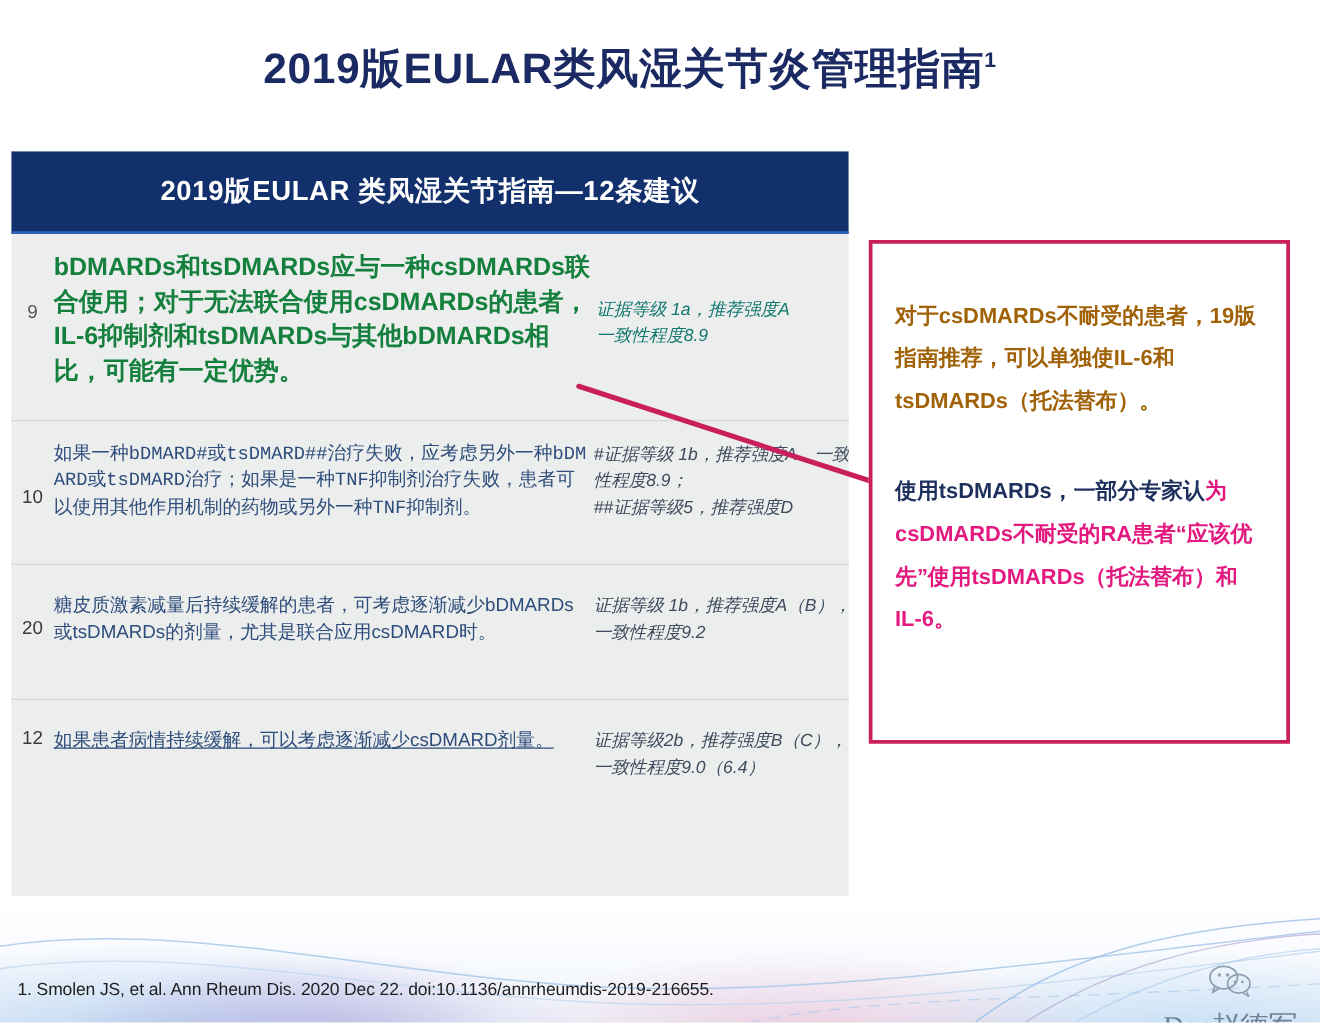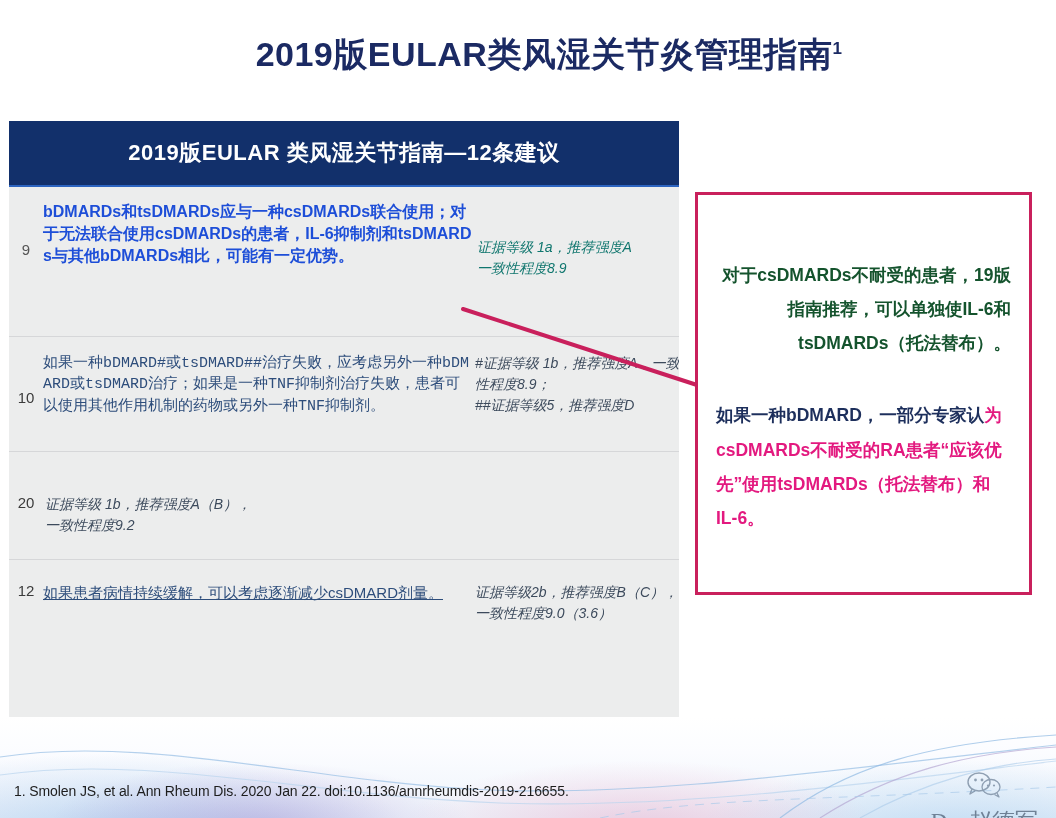--- a/index.html
+++ b/index.html
@@ -9,21 +9,20 @@
     font-family:"Liberation Sans","DejaVu Sans",sans-serif;
   }
 
   
   #slide-title{
     position:absolute;left:0;top:32px;width:1008px;
     text-align:center;
     font-size:34px;font-weight:bold;letter-spacing:.5px;
     color:#1b2a63;
     white-space:nowrap;
-    margin-left:45px;
   }
   #slide-title sup{font-size:17px;vertical-align:super;font-weight:bold;}
 
   
   #rec-table{
     position:absolute;left:9px;top:121px;width:670px;height:692px;
     background:#eceded;overflow:hidden;
   }
   #rec-table-header{
     height:66px;background:#12306b;
@@ -56,34 +55,34 @@
   .rec-evid{
     flex:none;font-style:italic;font-size:14px;line-height:1.5;
     color:#3c4a5c;white-space:pre-wrap;
     margin-left:2px;
   }
 
   
   #row-9{height:150px;padding-top:14px;}
   #row-9 .rec-no{margin-top:40px;font-size:15px;color:#555;}
   #row-9 .rec-text{
-    color:#1d4ed8;font-weight:bold;font-size:16px;line-height:1.38;
+    color:#15803d;font-weight:bold;font-size:20px;line-height:1.38;
     width:432px;flex:none;
   }
   #row-9 .rec-evid{width:215px;margin-top:36px;color:#0f766e;}
 
   #row-10{height:115px;padding-top:16px;}
   #row-10 .rec-no{margin-top:36px;}
   #row-10 .rec-text{width:430px;flex:none;font-family:Liberation Mono, monospace;}
   #row-10 .rec-evid{width:215px;}
 
   #row-11{height:108px;padding-top:22px;}
   #row-11 .rec-no{margin-top:20px;}
   #row-11 .rec-text{width:430px;flex:none;}
-  #row-11 .rec-evid{width:215px;margin-top:20px;}
+  #row-11 .rec-evid{width:215px;margin-top:0;}
 
   #row-12{height:110px;padding-top:22px;}
   #row-12 .rec-no{}
   #row-12 .rec-text{width:430px;flex:none;text-decoration:underline;}
   #row-12 .rec-evid{width:215px;}
 
   
   #connector{
     position:absolute;left:455px;top:295px;width:250px;height:100px;
     pointer-events:none;
@@ -92,21 +91,21 @@
   
   #callout{
     position:absolute;left:695px;top:192px;width:337px;height:403px;
     border:3px solid #c9205c;background:#ffffff;
     box-sizing:border-box;padding:40px 18px 0 18px;
   }
   .callout-para{
     font-size:17.5px;font-weight:bold;line-height:1.95;
     margin:0;
   }
-  #callout-para-1{color:#14532d;margin-top:23px;text-align:right;}
+  #callout-para-1{color:#a16207;margin-top:0;}
   #callout-para-2{margin-top:38px;}
   #callout-para-2 .navy{color:#1d2f5c;}
   #callout-para-2 .magenta{color:#e3197f;}
 
   
   #bottom-band{
     position:absolute;left:0;top:717px;width:1056px;height:101px;
     overflow:hidden;
     background:
       radial-gradient(ellipse 300px 90px at 260px 108px, rgba(150,120,200,.38), rgba(150,120,200,0) 70%),
@@ -159,57 +158,58 @@
     <div class="rec-body">
       <div class="rec-text">如果一种bDMARD#或tsDMARD##治疗失败，应考虑另外一种bDMARD或tsDMARD治疗；如果是一种TNF抑制剂治疗失败，患者可以使用其他作用机制的药物或另外一种TNF抑制剂。</div>
       <div class="rec-evid">#证据等级 1b，推荐强度A，一致性程度8.9；
 ##证据等级5，推荐强度D</div>
     </div>
   </div>
 
   <div class="rec-row" id="row-11">
     <div class="rec-no">20</div>
     <div class="rec-body">
+      <div class="rec-text">糖皮质激素减量后持续缓解的患者，可考虑逐渐减少bDMARDs或tsDMARDs的剂量，尤其是联合应用csDMARD时。</div>
       <div class="rec-evid">证据等级 1b，推荐强度A（B），一致性程度9.2</div>
     </div>
   </div>
 
   <div class="rec-row" id="row-12">
     <div class="rec-no">12</div>
     <div class="rec-body">
       <div class="rec-text">如果患者病情持续缓解，可以考虑逐渐减少csDMARD剂量。</div>
-      <div class="rec-evid">证据等级2b，推荐强度B（C），一致性程度9.0（3.6）</div>
+      <div class="rec-evid">证据等级2b，推荐强度B（C），一致性程度9.0（6.4）</div>
     </div>
   </div>
 
 </div>
 
 <svg id="connector" viewBox="0 0 250 100">
   <line x1="8" y1="14" x2="242" y2="90" stroke="#c9205c" stroke-width="4" stroke-linecap="round"></line>
 </svg>
 
 <div id="callout">
   <p class="callout-para" id="callout-para-1">对于csDMARDs不耐受的患者，19版指南推荐，可以单独使IL-6和tsDMARDs（托法替布）。</p>
   <p class="callout-para" id="callout-para-2">
-    <span class="navy">如果一种bDMARD，一部分专家认</span><span class="magenta">为csDMARDs不耐受的RA患者“应该优先”使用tsDMARDs（托法替布）和IL-6。</span>
+    <span class="navy">使用tsDMARDs，一部分专家认</span><span class="magenta">为csDMARDs不耐受的RA患者“应该优先”使用tsDMARDs（托法替布）和IL-6。</span>
   </p>
 </div>
 
 <div id="bottom-band">
   <svg width="1056" height="101" viewBox="0 0 1056 101">
     <path d="M0,40 C140,18 300,62 470,72 C640,82 840,52 1056,28" fill="none" stroke="#9cc2e6" stroke-width="1.2" opacity=".75"></path>
     <path d="M0,58 C150,36 320,80 500,86 C680,92 870,66 1056,44" fill="none" stroke="#b9d4ee" stroke-width="1.1" opacity=".7"></path>
     <path d="M780,101 C850,48 930,26 1056,18" fill="none" stroke="#8fb9e2" stroke-width="1.2" opacity=".7"></path>
     <path d="M820,101 C890,56 965,36 1056,30" fill="none" stroke="#b0a2cf" stroke-width="1.1" opacity=".65"></path>
     <path d="M860,101 C925,64 995,46 1056,42" fill="none" stroke="#a8c9ea" stroke-width="1.1" opacity=".6"></path>
     <path d="M600,101 C700,80 820,84 1056,70" fill="none" stroke="#a9cbe9" stroke-width="1" stroke-dasharray="9 7" opacity=".7"></path>
   </svg>
 </div>
 
-<div id="citation">1. Smolen JS, et al. Ann Rheum Dis. 2020 Jan 22. doi:10.1136/annrheumdis-2019-216655.</div>
+<div id="citation">1. Smolen JS, et al. Ann Rheum Dis. 2020 Dec 22. doi:10.1136/annrheumdis-2019-216655.</div>
 
 <div id="watermark">
   <svg width="34" height="26" viewBox="0 0 34 26">
     <ellipse cx="12" cy="10" rx="11" ry="9" fill="none" stroke="#7c8ea3" stroke-width="1.4"></ellipse>
     <path d="M5,17 L3,22 L8,19" fill="none" stroke="#7c8ea3" stroke-width="1.4" stroke-linejoin="round"></path>
     <circle cx="8.5" cy="8" r="1.4" fill="#7c8ea3"></circle>
     <circle cx="15" cy="8" r="1.4" fill="#7c8ea3"></circle>
     <ellipse cx="24" cy="15" rx="9" ry="7.5" fill="none" stroke="#7c8ea3" stroke-width="1.3"></ellipse>
     <path d="M30,21 L32,25 L27.5,22.5" fill="none" stroke="#7c8ea3" stroke-width="1.3" stroke-linejoin="round"></path>
     <circle cx="21" cy="13.5" r="1.1" fill="#7c8ea3"></circle>

